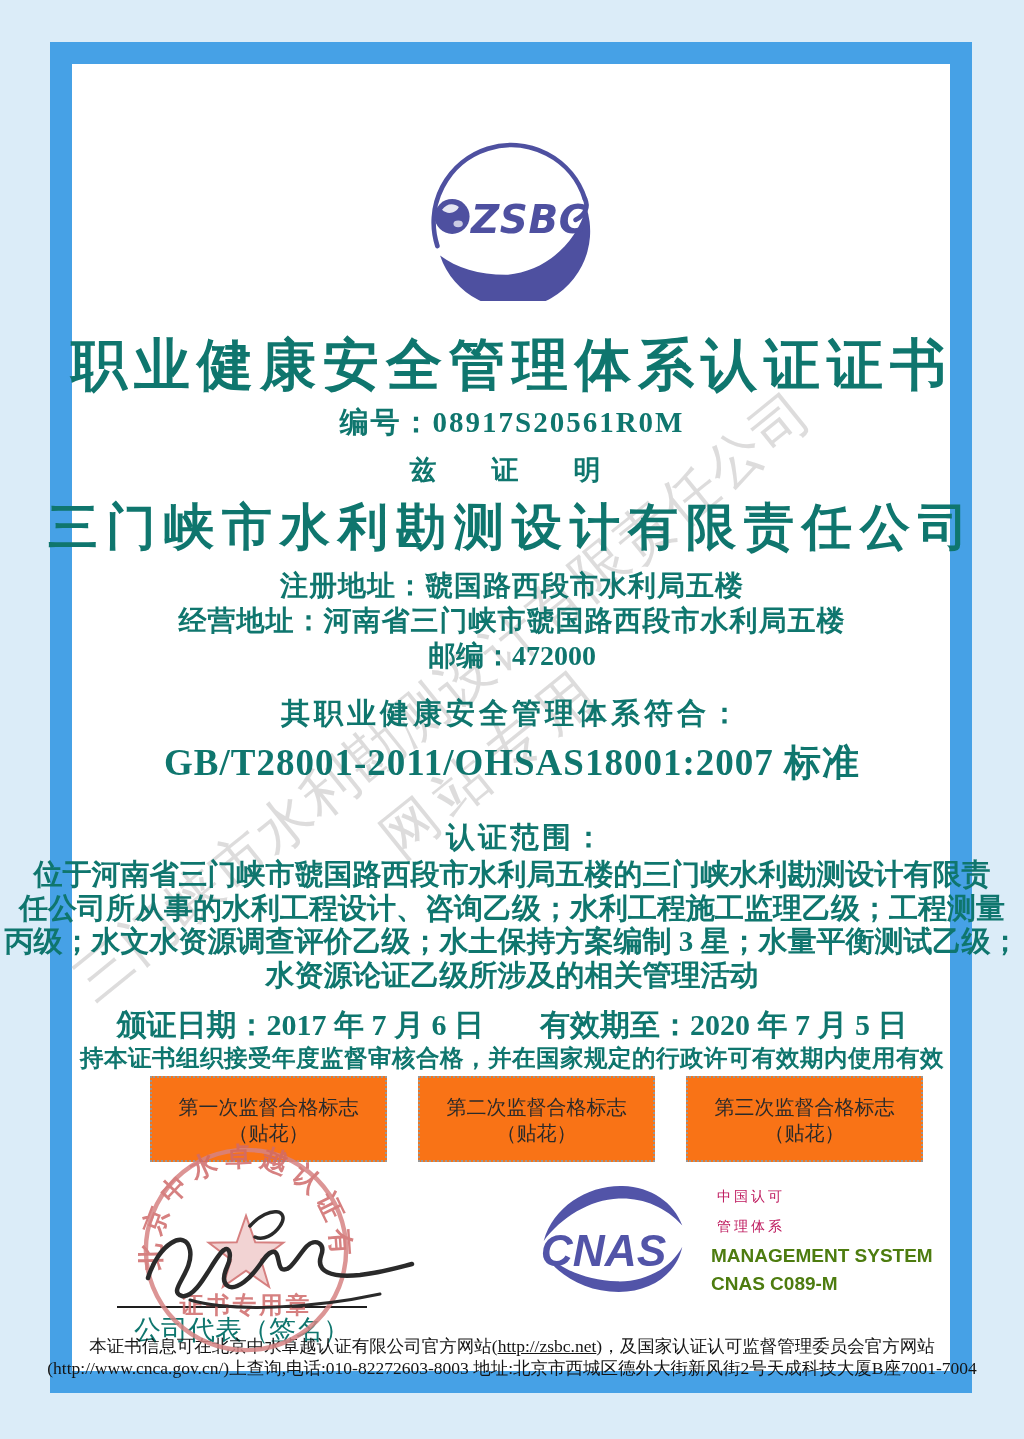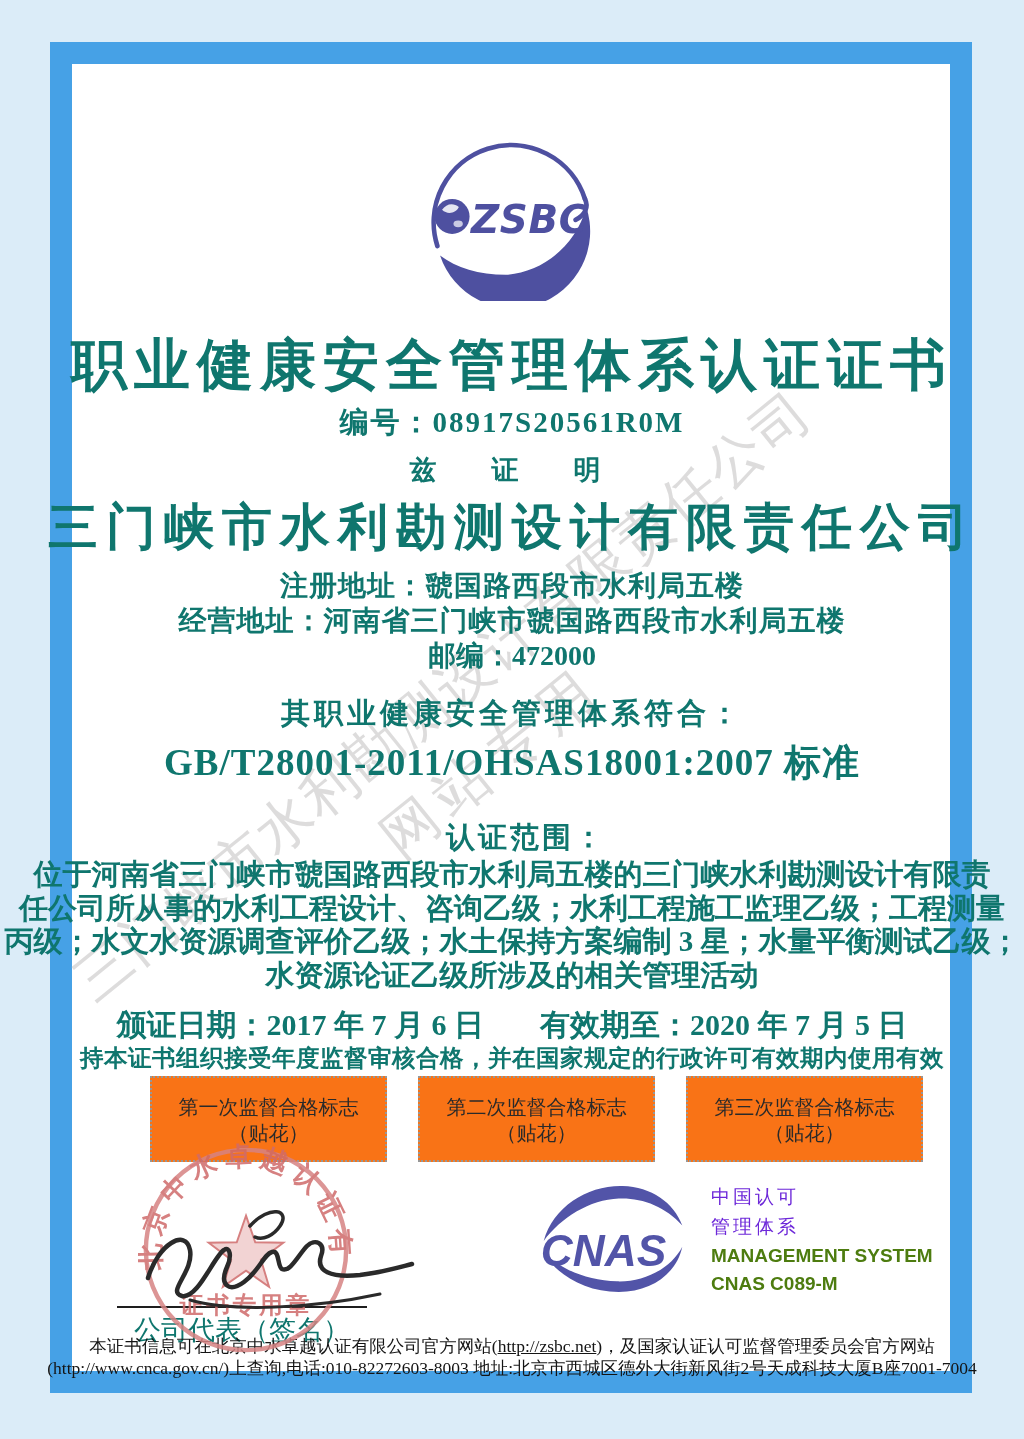--- a/index.html
+++ b/index.html
@@ -39,21 +39,21 @@
 
   .sticker-row { top:1076px; left:150px; display:flex; gap:31px; }
   .sticker { width:237px; height:86px; border:2px dotted #979797; background:#f97316;
              text-align:center; padding-top:16px; font-size:20px; line-height:26px; color:#2a2a2a; }
 
   .sig-line  { top:1306px; left:117px; width:250px; height:2px; background:#1e1e1e; }
   .sig-label { top:1312px; left:117px; width:250px; text-align:center;
                font-size:27px; font-weight:normal; }
 
   .cnas-text { top:1182px; left:711px; }
-  .cnas-text .cn { font-size:19px; color:#6d28d9; letter-spacing:3px; line-height:30px; }
+  .cnas-text .cn { font-size:14px; color:#be185d; letter-spacing:3px; line-height:30px;margin-left:6px; }
   .cnas-text .en { font-family:"Liberation Sans", sans-serif; font-weight:bold;
                    font-size:19px; color:#4d7c0f; line-height:28px; }
 
   .footer1 { top:1334px; font-size:17.5px; color:#141414; }
   .footer1 .url { text-decoration:underline; }
   .footer2 { top:1356px; font-size:17.5px; color:#141414; white-space:nowrap; }
 
   svg { position:absolute; z-index:2; }
   svg.sig { z-index:4; }
   svg.stamp { z-index:3; opacity:.85; }

